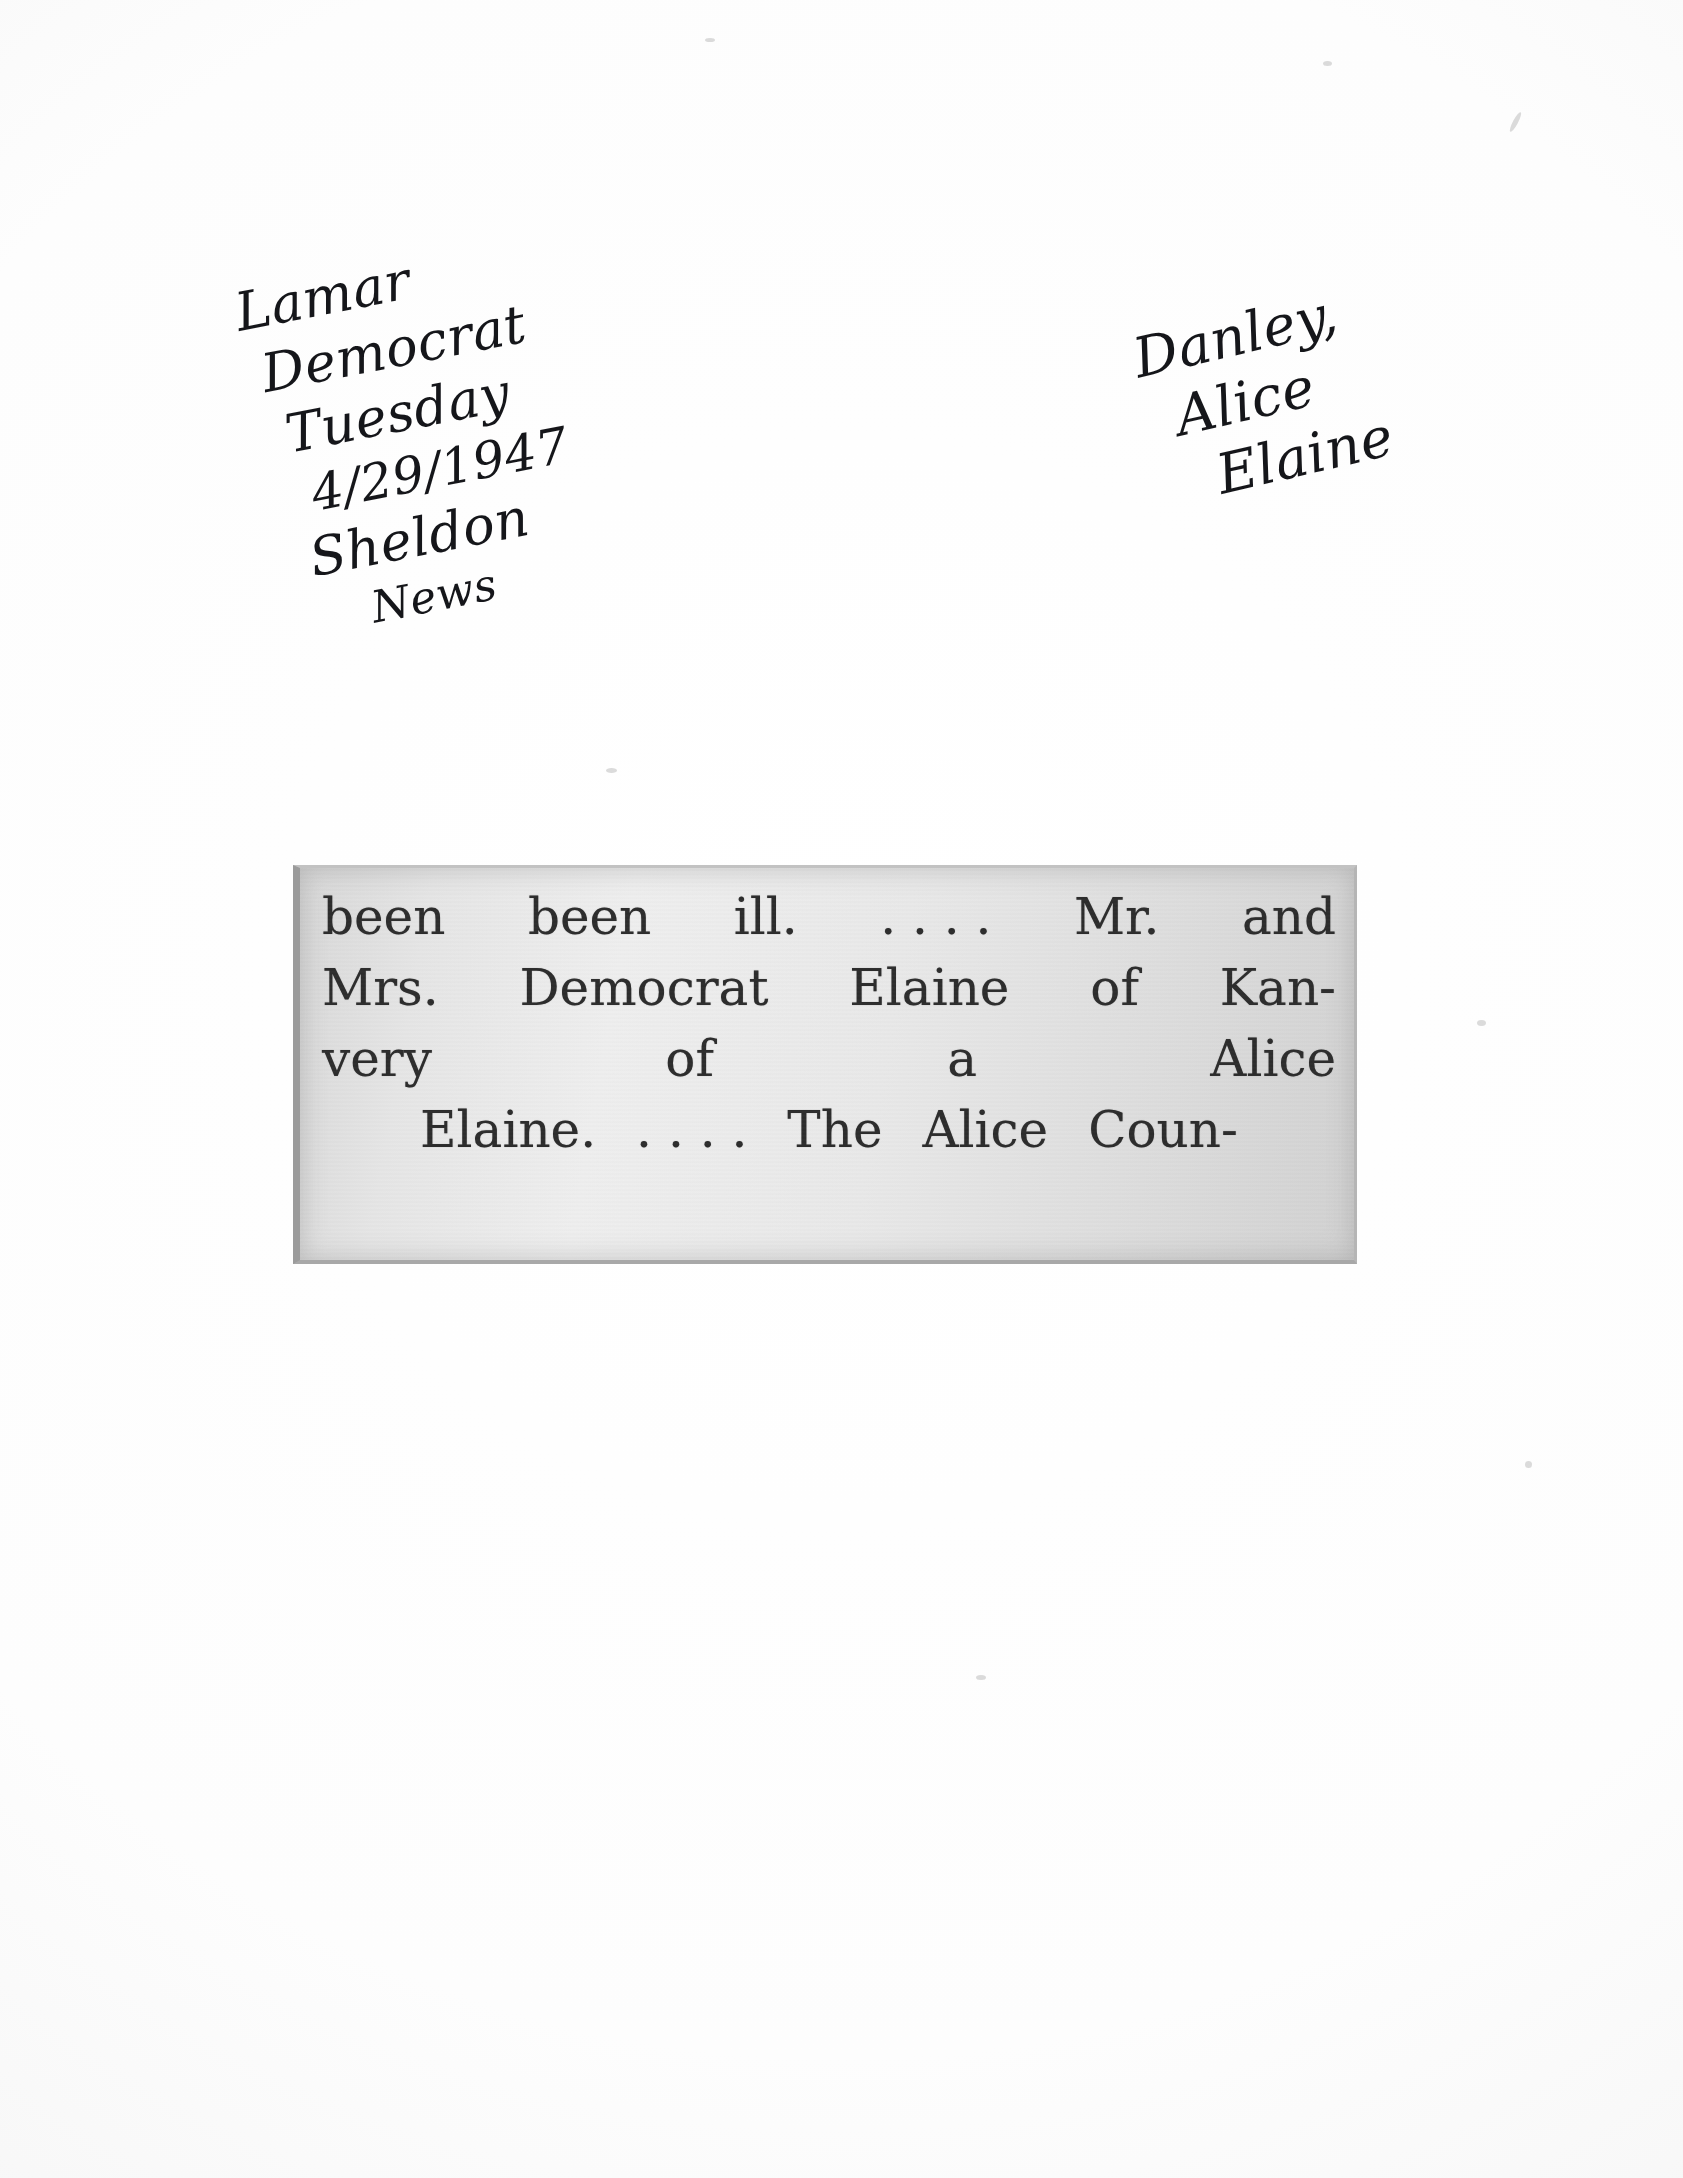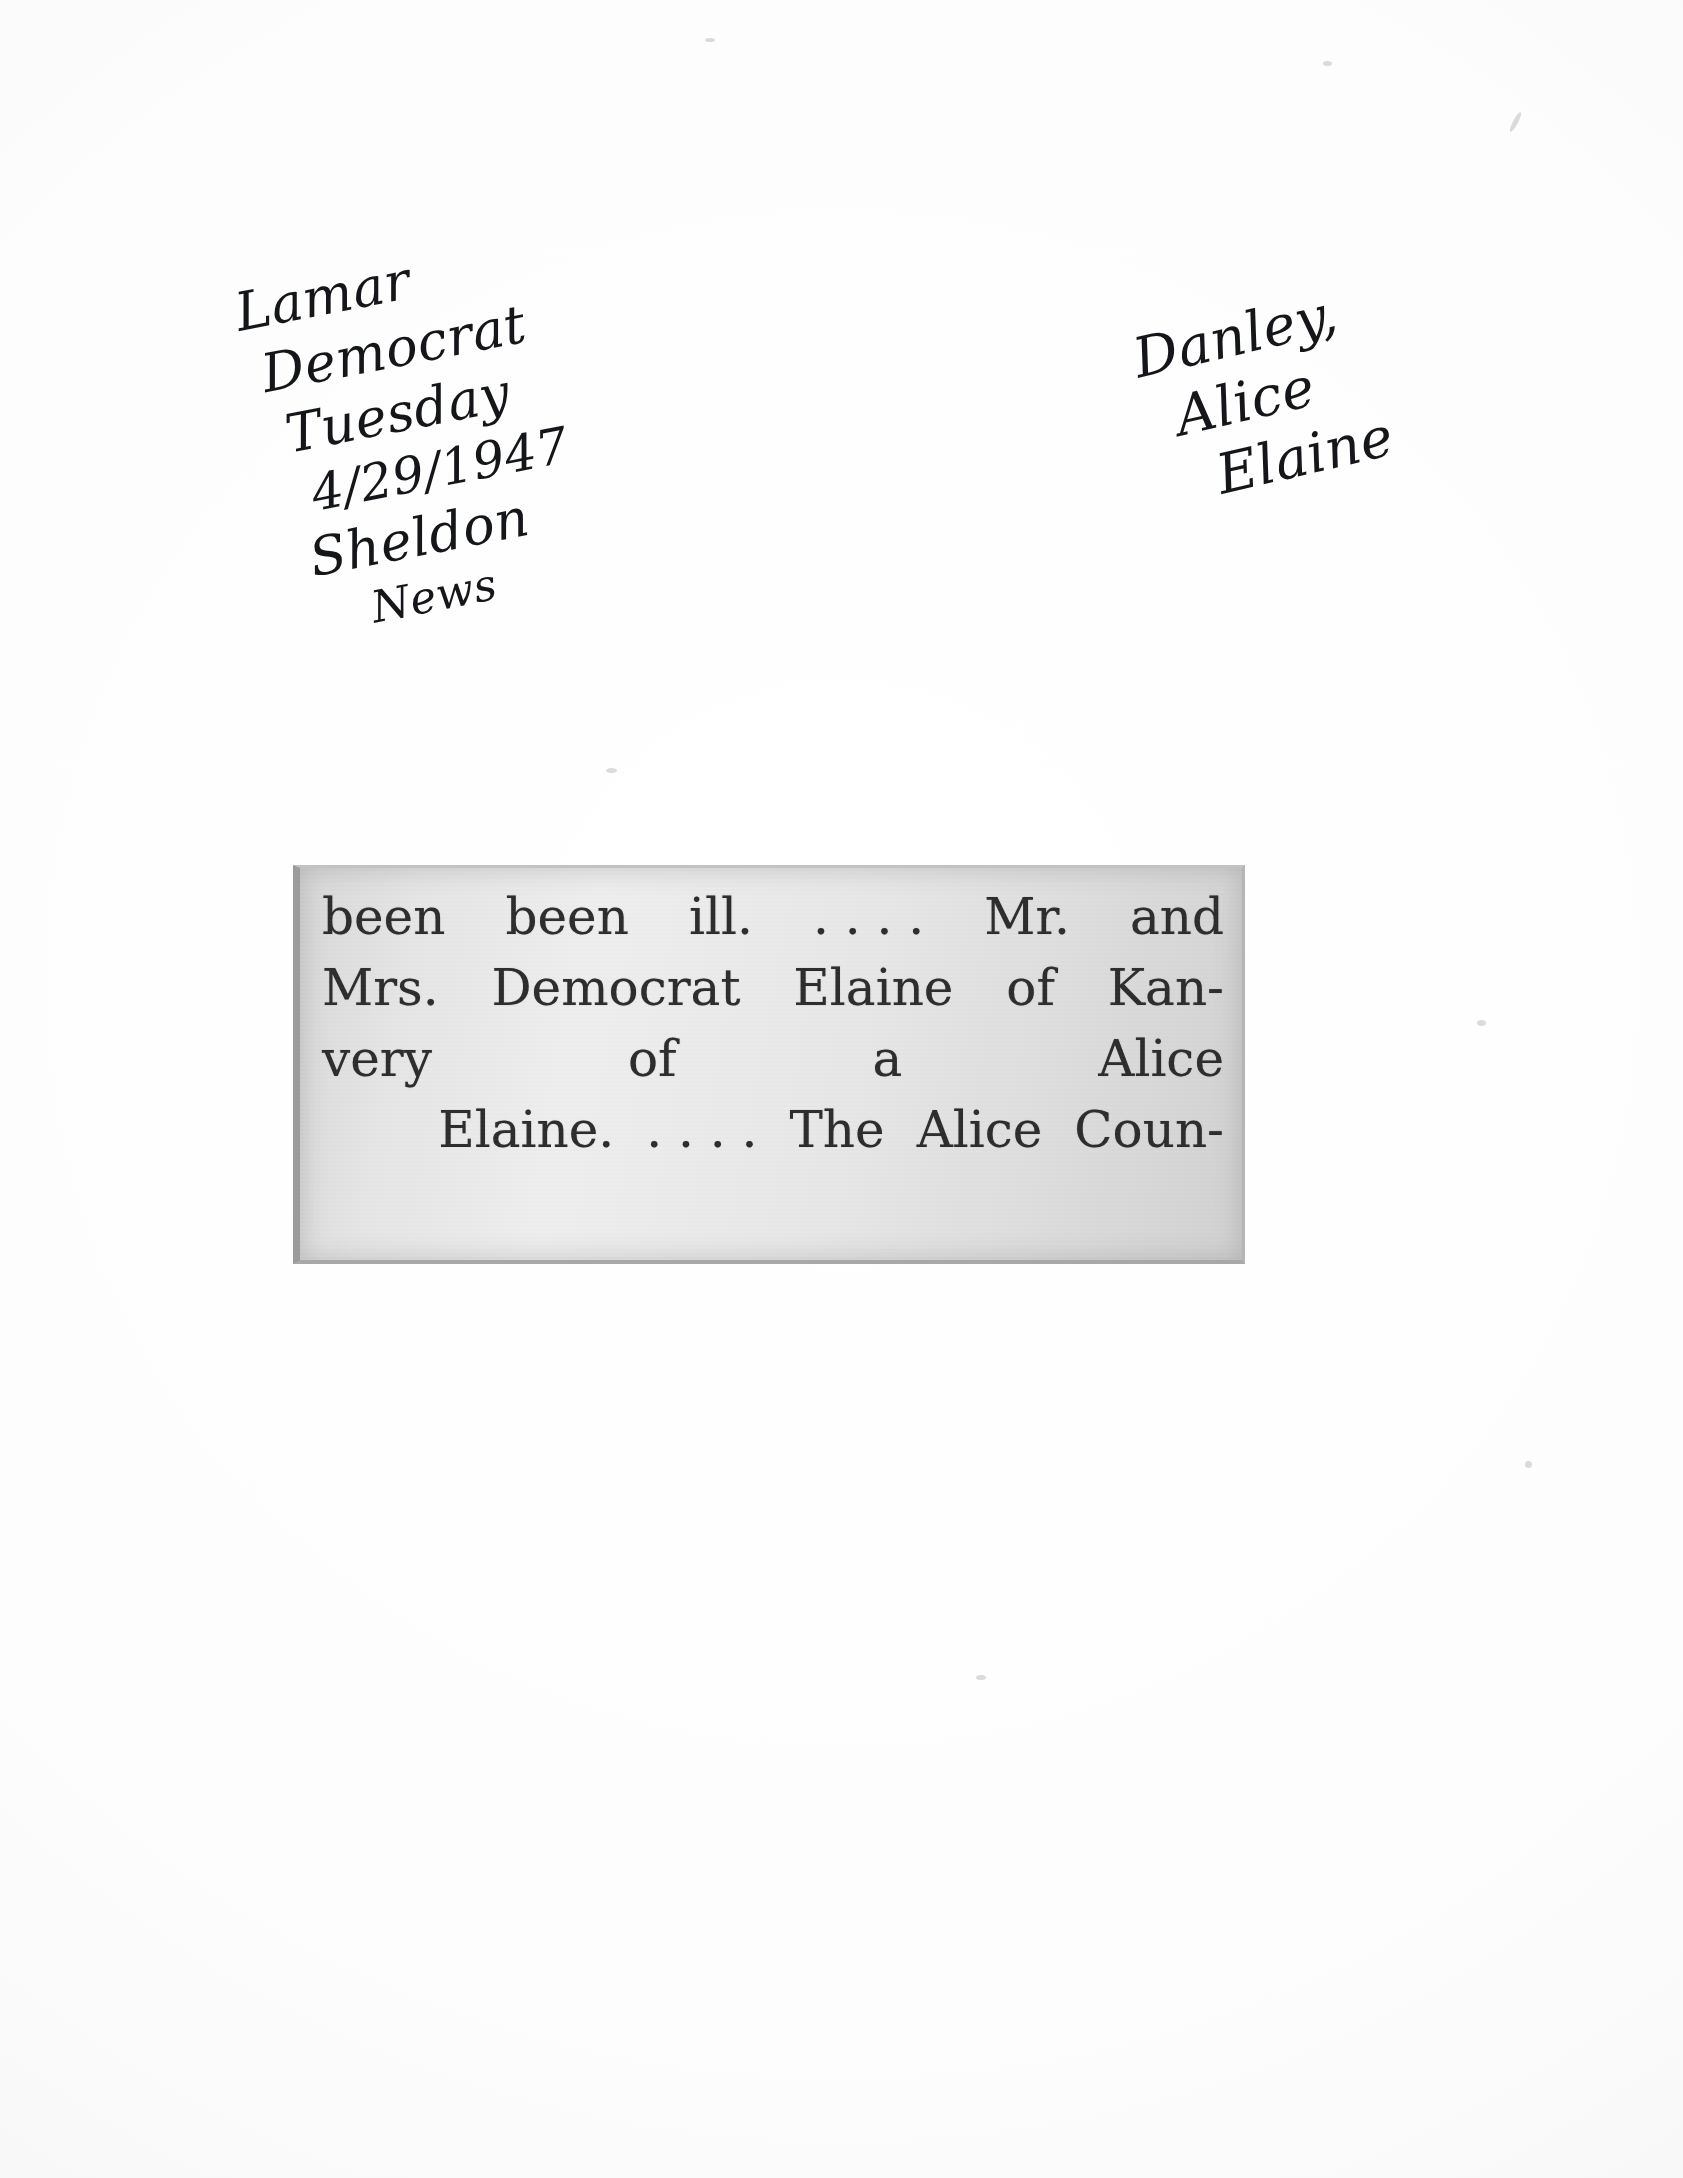--- a/index.html
+++ b/index.html
@@ -73,21 +73,21 @@
     line-height: 1.20;
   }
   #annotation-right .hw-line.r2 { margin-left: 28px; }
   #annotation-right .hw-line.r3 { margin-left: 55px; }
 
   
   #clipping {
     position: absolute;
     left: 293px;
     top: 865px;
-    width: 952px;
+    width: 1064px;
     height: 399px;
     background:
       linear-gradient(100deg, #d8d8d8 0%, #e6e6e6 12%, #efefef 30%, #e9e9e9 55%, #dedede 78%, #d2d2d2 100%);
     box-shadow: inset 0 0 26px rgba(120,120,120,0.35);
     border-left: 7px solid #9b9b9b;
     border-top: 3px solid #c2c2c2;
     border-bottom: 4px solid #a8a8a8;
     border-right: 3px solid #b5b5b5;
     box-sizing: border-box;
     padding: 14px 18px 8px 22px;
@@ -98,21 +98,21 @@
     justify-content: space-between;
     font-family: "DejaVu Serif", serif;
     font-size: 50px;
     line-height: 1.42;
     color: #2b2b2b;
     white-space: nowrap;
     text-shadow: 0 0 1px rgba(60,60,60,0.45);
   }
   #clipping .clip-line span { display: inline-block; }
   
-  #clipping .clip-line.last { justify-content: flex-end; gap: 32px; }
+  #clipping .clip-line.last { justify-content: center; gap: 40px; }
 
   
   .grain {
     position: absolute;
     inset: 0;
     pointer-events: none;
     background-image:
       repeating-linear-gradient(0deg, rgba(255,255,255,0.05) 0px, rgba(0,0,0,0.03) 2px, rgba(255,255,255,0.04) 4px);
     opacity: 0.6;
   }

